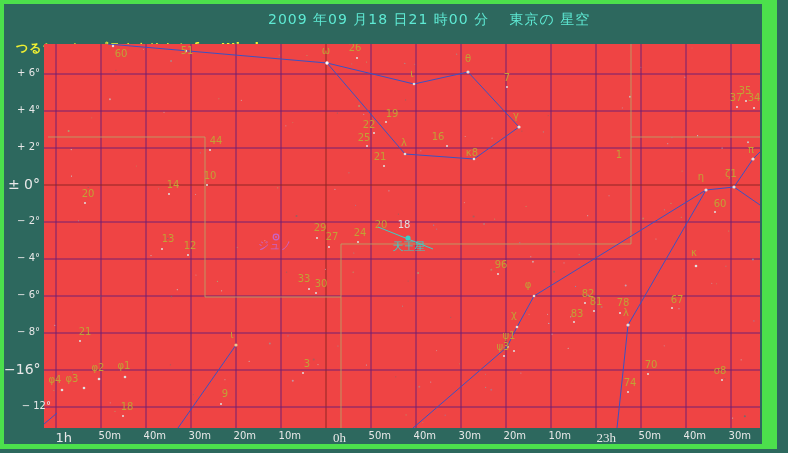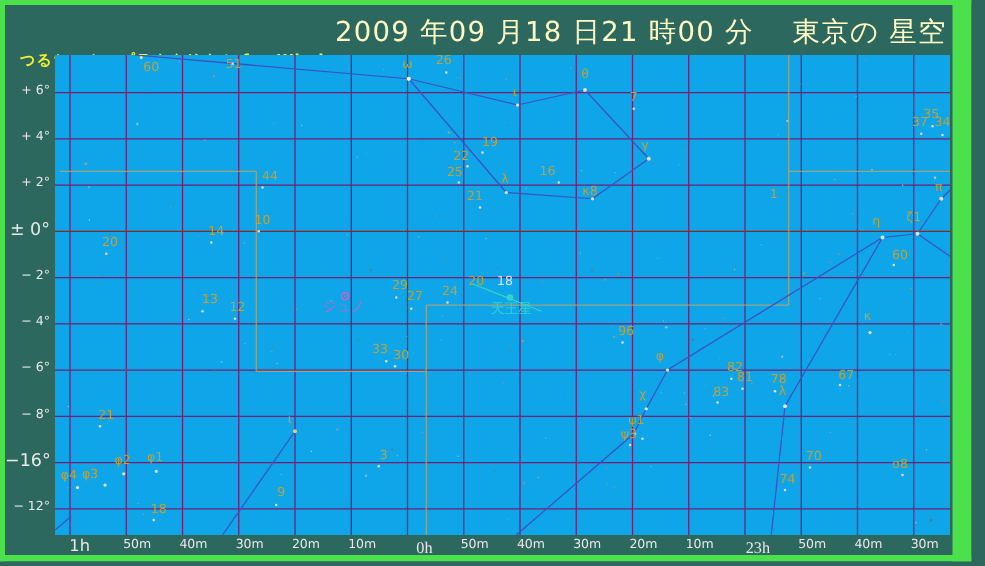--- a/index.html
+++ b/index.html
@@ -1,21 +1,21 @@
 <!DOCTYPE html>
 <html><head>
 <meta charset="utf-8">
 <style>
   html,body{margin:0;padding:0;}
   body{font-family:"DejaVu Sans",sans-serif;}
   #window{position:relative;width:788px;height:453px;background:#2d685e;overflow:hidden;}
   .border{position:absolute;background:#4ce04c;}
   #logo{position:absolute;left:16px;top:8px;font-size:12px;font-weight:bold;color:#f0f032;letter-spacing:1px;white-space:nowrap;margin-top:32px;}
-  #title{position:absolute;left:268px;top:11px;font-size:22px;color:#fef9c3;letter-spacing:1px;white-space:nowrap;}
-  #chart{position:absolute;left:44px;top:44px;width:716px;height:384px;background:#0ea5e9;}
+  #title{position:absolute;left:268px;top:11px;font-size:14px;color:#5eead4;letter-spacing:1px;white-space:nowrap;}
+  #chart{position:absolute;left:44px;top:44px;width:716px;height:384px;background:#ef4444;}
   .declbl{position:absolute;width:36px;text-align:right;color:#e8e8e8;font-size:10px;white-space:nowrap;}
   .declbl.big{font-size:14px;}
   .ralbl{position:absolute;width:40px;text-align:right;color:#e8e8e8;font-size:10px;white-space:nowrap;}
   .ralbl.big{font-size:13px;}
 </style>
 </head>
 <body>
 
 <div id="window">
 
@@ -357,21 +357,21 @@
   <div id="dec-axis">
       <div class="declbl" style="left: 4px; top: 67px;">+ 6°</div>
       <div class="declbl" style="left: 4px; top: 104px;">+ 4°</div>
       <div class="declbl" style="left: 4px; top: 141px;">+ 2°</div>
       <div class="declbl big" style="left: 4px; top: 176px;">± 0°</div>
       <div class="declbl" style="left: 4px; top: 215px;">− 2°</div>
       <div class="declbl" style="left: 4px; top: 252px;">− 4°</div>
       <div class="declbl" style="left: 4px; top: 289px;">− 6°</div>
       <div class="declbl" style="left: 4px; top: 326px;">− 8°</div>
       <div class="declbl big" style="left: 4px; top: 361px;">−16°</div>
-      <div class="declbl" style="left: 4px; top: 400px;">− 12°</div>
+      <div class="declbl" style="left: 15px; top: 400px;">− 12°</div>
     </div>
   <div id="ra-axis">
       <div class="ralbl big" style="left: 32px; top: 430px;">1h</div>
       <div class="ralbl" style="left: 81px; top: 430px;">50m</div>
       <div class="ralbl" style="left: 126px; top: 430px;">40m</div>
       <div class="ralbl" style="left: 171px; top: 430px;">30m</div>
       <div class="ralbl" style="left: 216px; top: 430px;">20m</div>
       <div class="ralbl" style="left: 261px; top: 430px;">10m</div>
       <div class="ralbl big" style="left: 306px; top: 430px; font-family: Liberation Serif, serif;">0h</div>
       <div class="ralbl" style="left: 351px; top: 430px;">50m</div>

